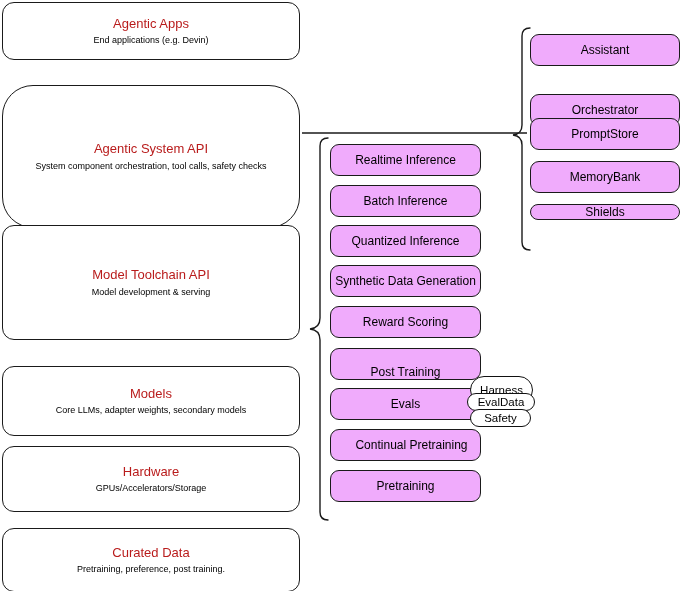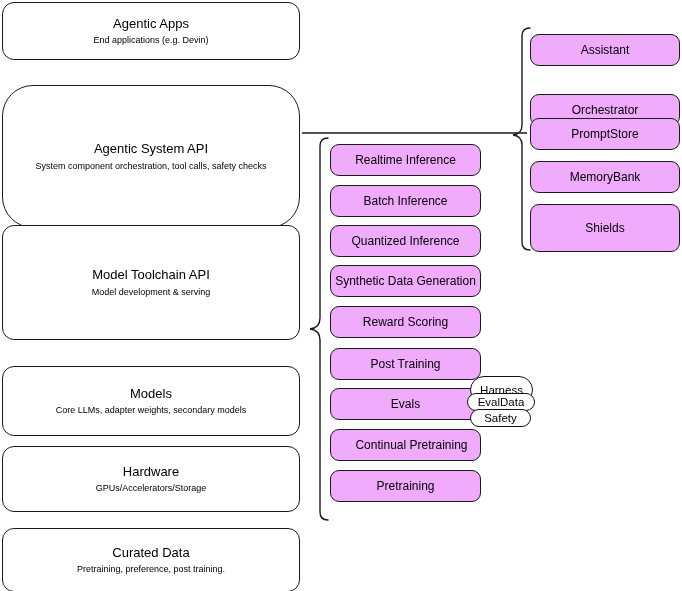--- a/index.html
+++ b/index.html
@@ -29,21 +29,21 @@
     background: #ffffff;
     display: flex;
     flex-direction: column;
     align-items: center;
     justify-content: center;
     text-align: center;
     line-height: 1.25;
   }
   .box .title {
     font-size: 13px;
-    color: #000000;
+    color: #b91c1c;
   }
   .box .sub {
     font-size: 9px;
     color: #000;
     margin-top: 3px;
   }
   .stack-box {
     position: absolute;
     box-sizing: border-box;
     border: 1.3px solid #1a1a1a;
@@ -128,21 +128,21 @@
   </div>
   <div class="stack-box" style="left:330px; top:225px; width:151px; height:32px;">
     <span>Quantized Inference</span>
   </div>
   <div class="stack-box" style="left:330px; top:265px; width:151px; height:32px;">
     <span>Synthetic Data Generation</span>
   </div>
   <div class="stack-box" style="left:330px; top:306px; width:151px; height:32px;">
     <span>Reward Scoring</span>
   </div>
-  <div class="stack-box" style="left:330px; top:348px; width:151px; height:32px;">
+  <div class="stack-box" style="left:330px; top:348px; width:151px; height:32px;align-items:flex-end;">
     <span>Post Training</span>
   </div>
   <div class="stack-box" style="left:330px; top:388px; width:151px; height:32px;">
     <span>Evals</span>
   </div>
   <div class="stack-box" style="left:330px; top:429px; width:151px; height:32px;padding-left:12px;">
     <span>Continual Pretraining</span>
   </div>
   <div class="stack-box" style="left:330px; top:470px; width:151px; height:32px;">
     <span>Pretraining</span>
@@ -167,17 +167,17 @@
   </div>
   <div class="stack-box" style="left:530px; top:74px; width:150px; height:32px;margin-top:20px;">
     <span>Orchestrator</span>
   </div>
   <div class="stack-box" style="left:530px; top:118px; width:150px; height:32px;">
     <span>PromptStore</span>
   </div>
   <div class="stack-box" style="left:530px; top:161px; width:150px; height:32px;">
     <span>MemoryBank</span>
   </div>
-  <div class="stack-box" style="left:530px; top:204px; width:150px; height:48px;">
+  <div class="stack-box" style="left:530px; top:204px; width:150px; height:16px;">
     <span>Shields</span>
   </div>
 
 </div>
 
 </body></html>

